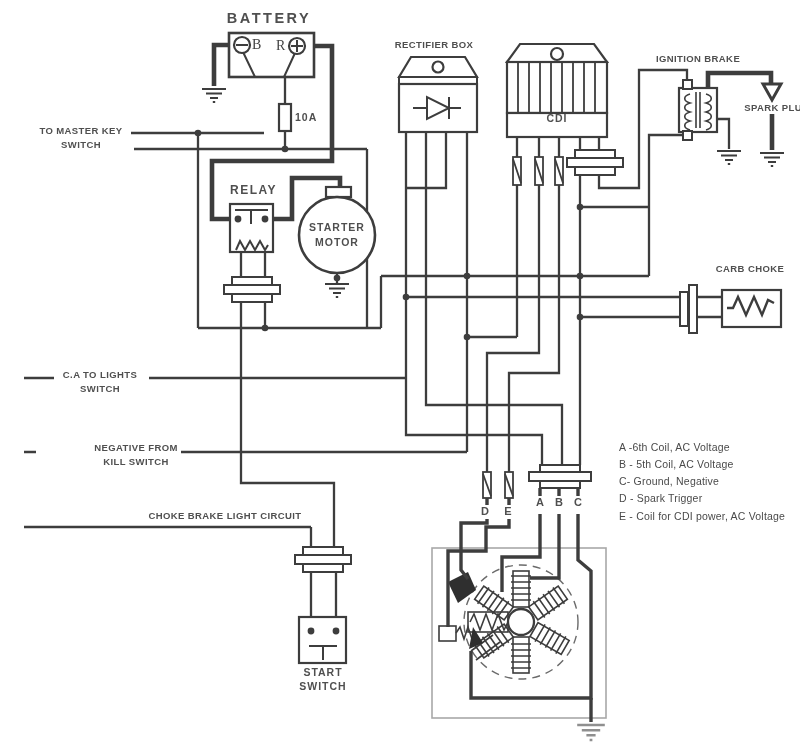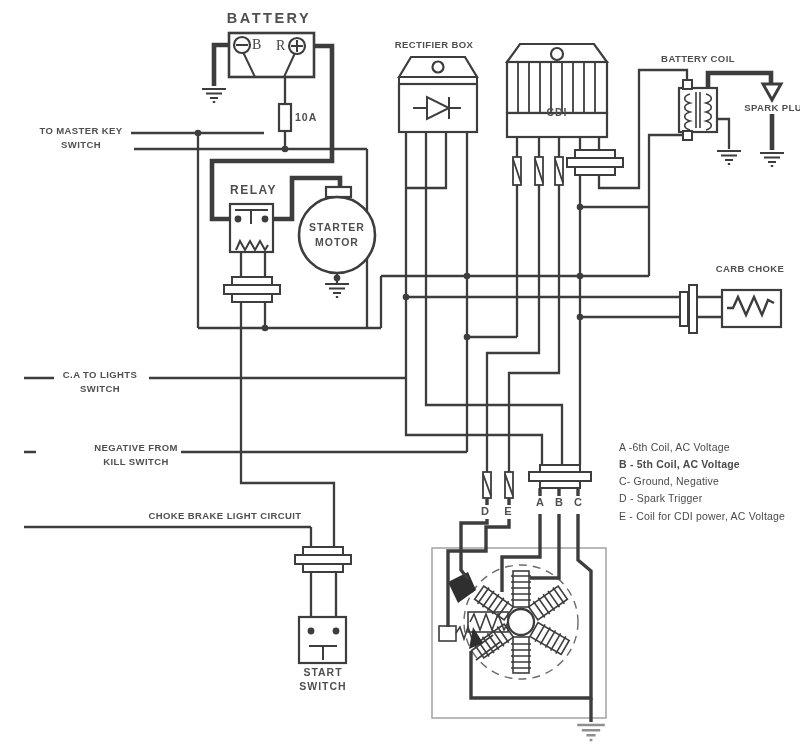--- a/index.html
+++ b/index.html
@@ -249,22 +249,22 @@
 
 <div class="lbl big ctr" style="left:245px;top:9px;">BATTERY</div>
 <div class="lbl term" style="left:228px;top:37px;">B</div>
 <div class="lbl term" style="left:252px;top:38px;">R</div>
 <div class="lbl sm10" style="left:271px;top:111px;">10A</div>
 
 <div class="lbl ctr" style="left:57px;top:125px;text-align:right;">TO MASTER KEY</div>
 <div class="lbl ctr" style="left:57px;top:139px;">SWITCH</div>
 
 <div class="lbl ctr" style="left:410px;top:39px;">RECTIFIER BOX</div>
-<div class="lbl ctr sm10" style="left:533px;top:106px;text-align:center;">CDI</div>
-<div class="lbl ctr" style="left:674px;top:53px;">BATTERY COIL</div>
+<div class="lbl ctr sm10" style="left:533px;top:112px;text-align:center;">CDI</div>
+<div class="lbl ctr" style="left:674px;top:53px;">IGNITION BRAKE</div>
 <div class="lbl ctr" style="left:753px;top:102px;">SPARK PLUG</div>
 <div class="lbl ctr" style="left:726px;top:263px;">CARB CHOKE</div>
 <div class="lbl med" style="left:206px;top:183px;">RELAY</div>
 <div class="lbl ctr sm10" style="left:313px;top:221px;">STARTER</div>
 <div class="lbl ctr sm10" style="left:313px;top:236px;">MOTOR</div>
 
 <div class="lbl ctr" style="left:76px;top:369px;">C.A TO LIGHTS</div>
 <div class="lbl ctr" style="left:76px;top:383px;">SWITCH</div>
 <div class="lbl ctr" style="left:112px;top:442px;">NEGATIVE FROM</div>
 <div class="lbl ctr" style="left:112px;top:456px;">KILL SWITCH</div>
@@ -273,18 +273,18 @@
 <div class="lbl ctr sm10" style="left:299px;top:666px;">START</div>
 <div class="lbl ctr sm10" style="left:299px;top:680px;">SWITCH</div>
 
 <div class="lbl pin ctr" style="left:516px;top:496px;">A</div>
 <div class="lbl pin ctr" style="left:535px;top:496px;">B</div>
 <div class="lbl pin ctr" style="left:554px;top:496px;">C</div>
 <div class="lbl pin ctr" style="left:461px;top:505px;">D</div>
 <div class="lbl pin ctr" style="left:484px;top:505px;">E</div>
 
 <div class="leg" style="position:absolute;left:595px;top:441px;">A -6th Coil, AC Voltage</div>
-<div class="leg" style="position:absolute;left:595px;top:458px;font-weight:bold;">B - 5th Coil, AC Voltage</div>
+<div class="leg" style="position:absolute;left:595px;top:458px;">B - 5th Coil, AC Voltage</div>
 <div class="leg" style="position:absolute;left:595px;top:475px;">C- Ground, Negative</div>
 <div class="leg" style="position:absolute;left:595px;top:492px;">D - Spark Trigger</div>
 <div class="leg" style="position:absolute;left:595px;top:510px;">E - Coil for CDI power, AC Voltage</div>
 
 </div>
 
 </body></html>

